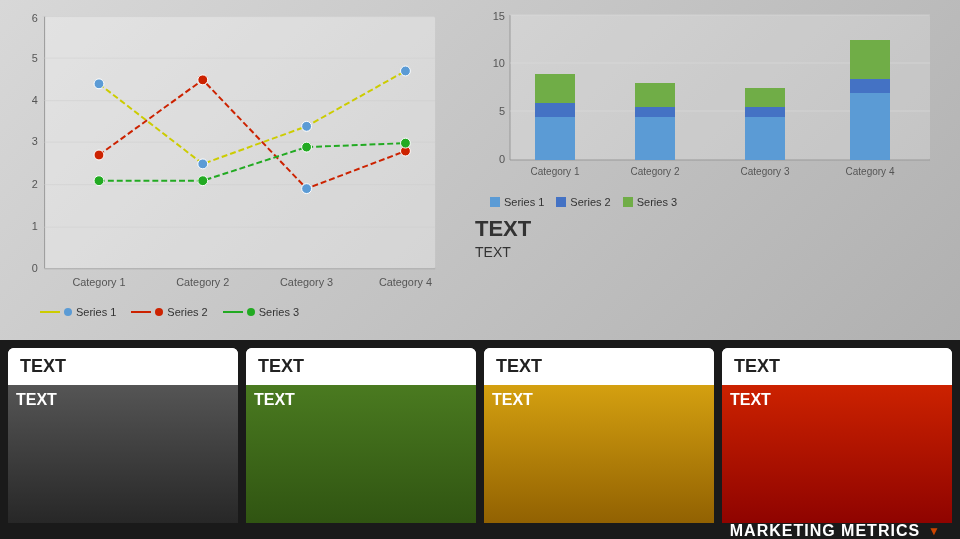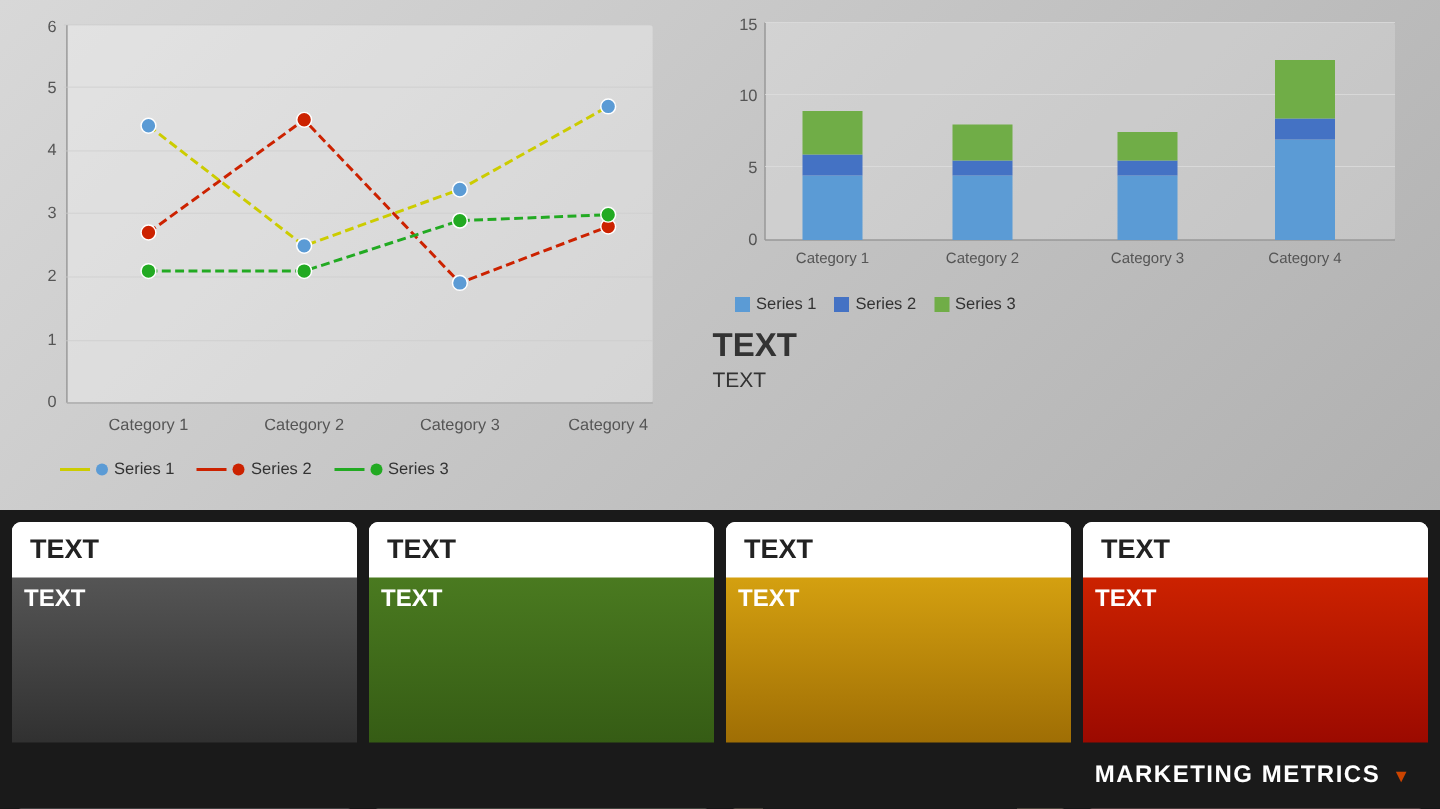--- a/index.html
+++ b/index.html
@@ -158,21 +158,21 @@
     }
     .card-4 .card-colored {
       background: linear-gradient(180deg, #cc2200 0%, #880000 100%);
     }
 
     .bottom-bar {
       position: absolute;
       bottom: 0;
       right: 0;
       left: 0;
-      height: 44px;
+      height: 16px;
       background: #1a1a1a;
       display: flex;
       align-items: center;
       justify-content: flex-end;
       padding-right: 20px;
     }
 
     .marketing-metrics-label {
       font-size: 16px;
       font-weight: bold;

